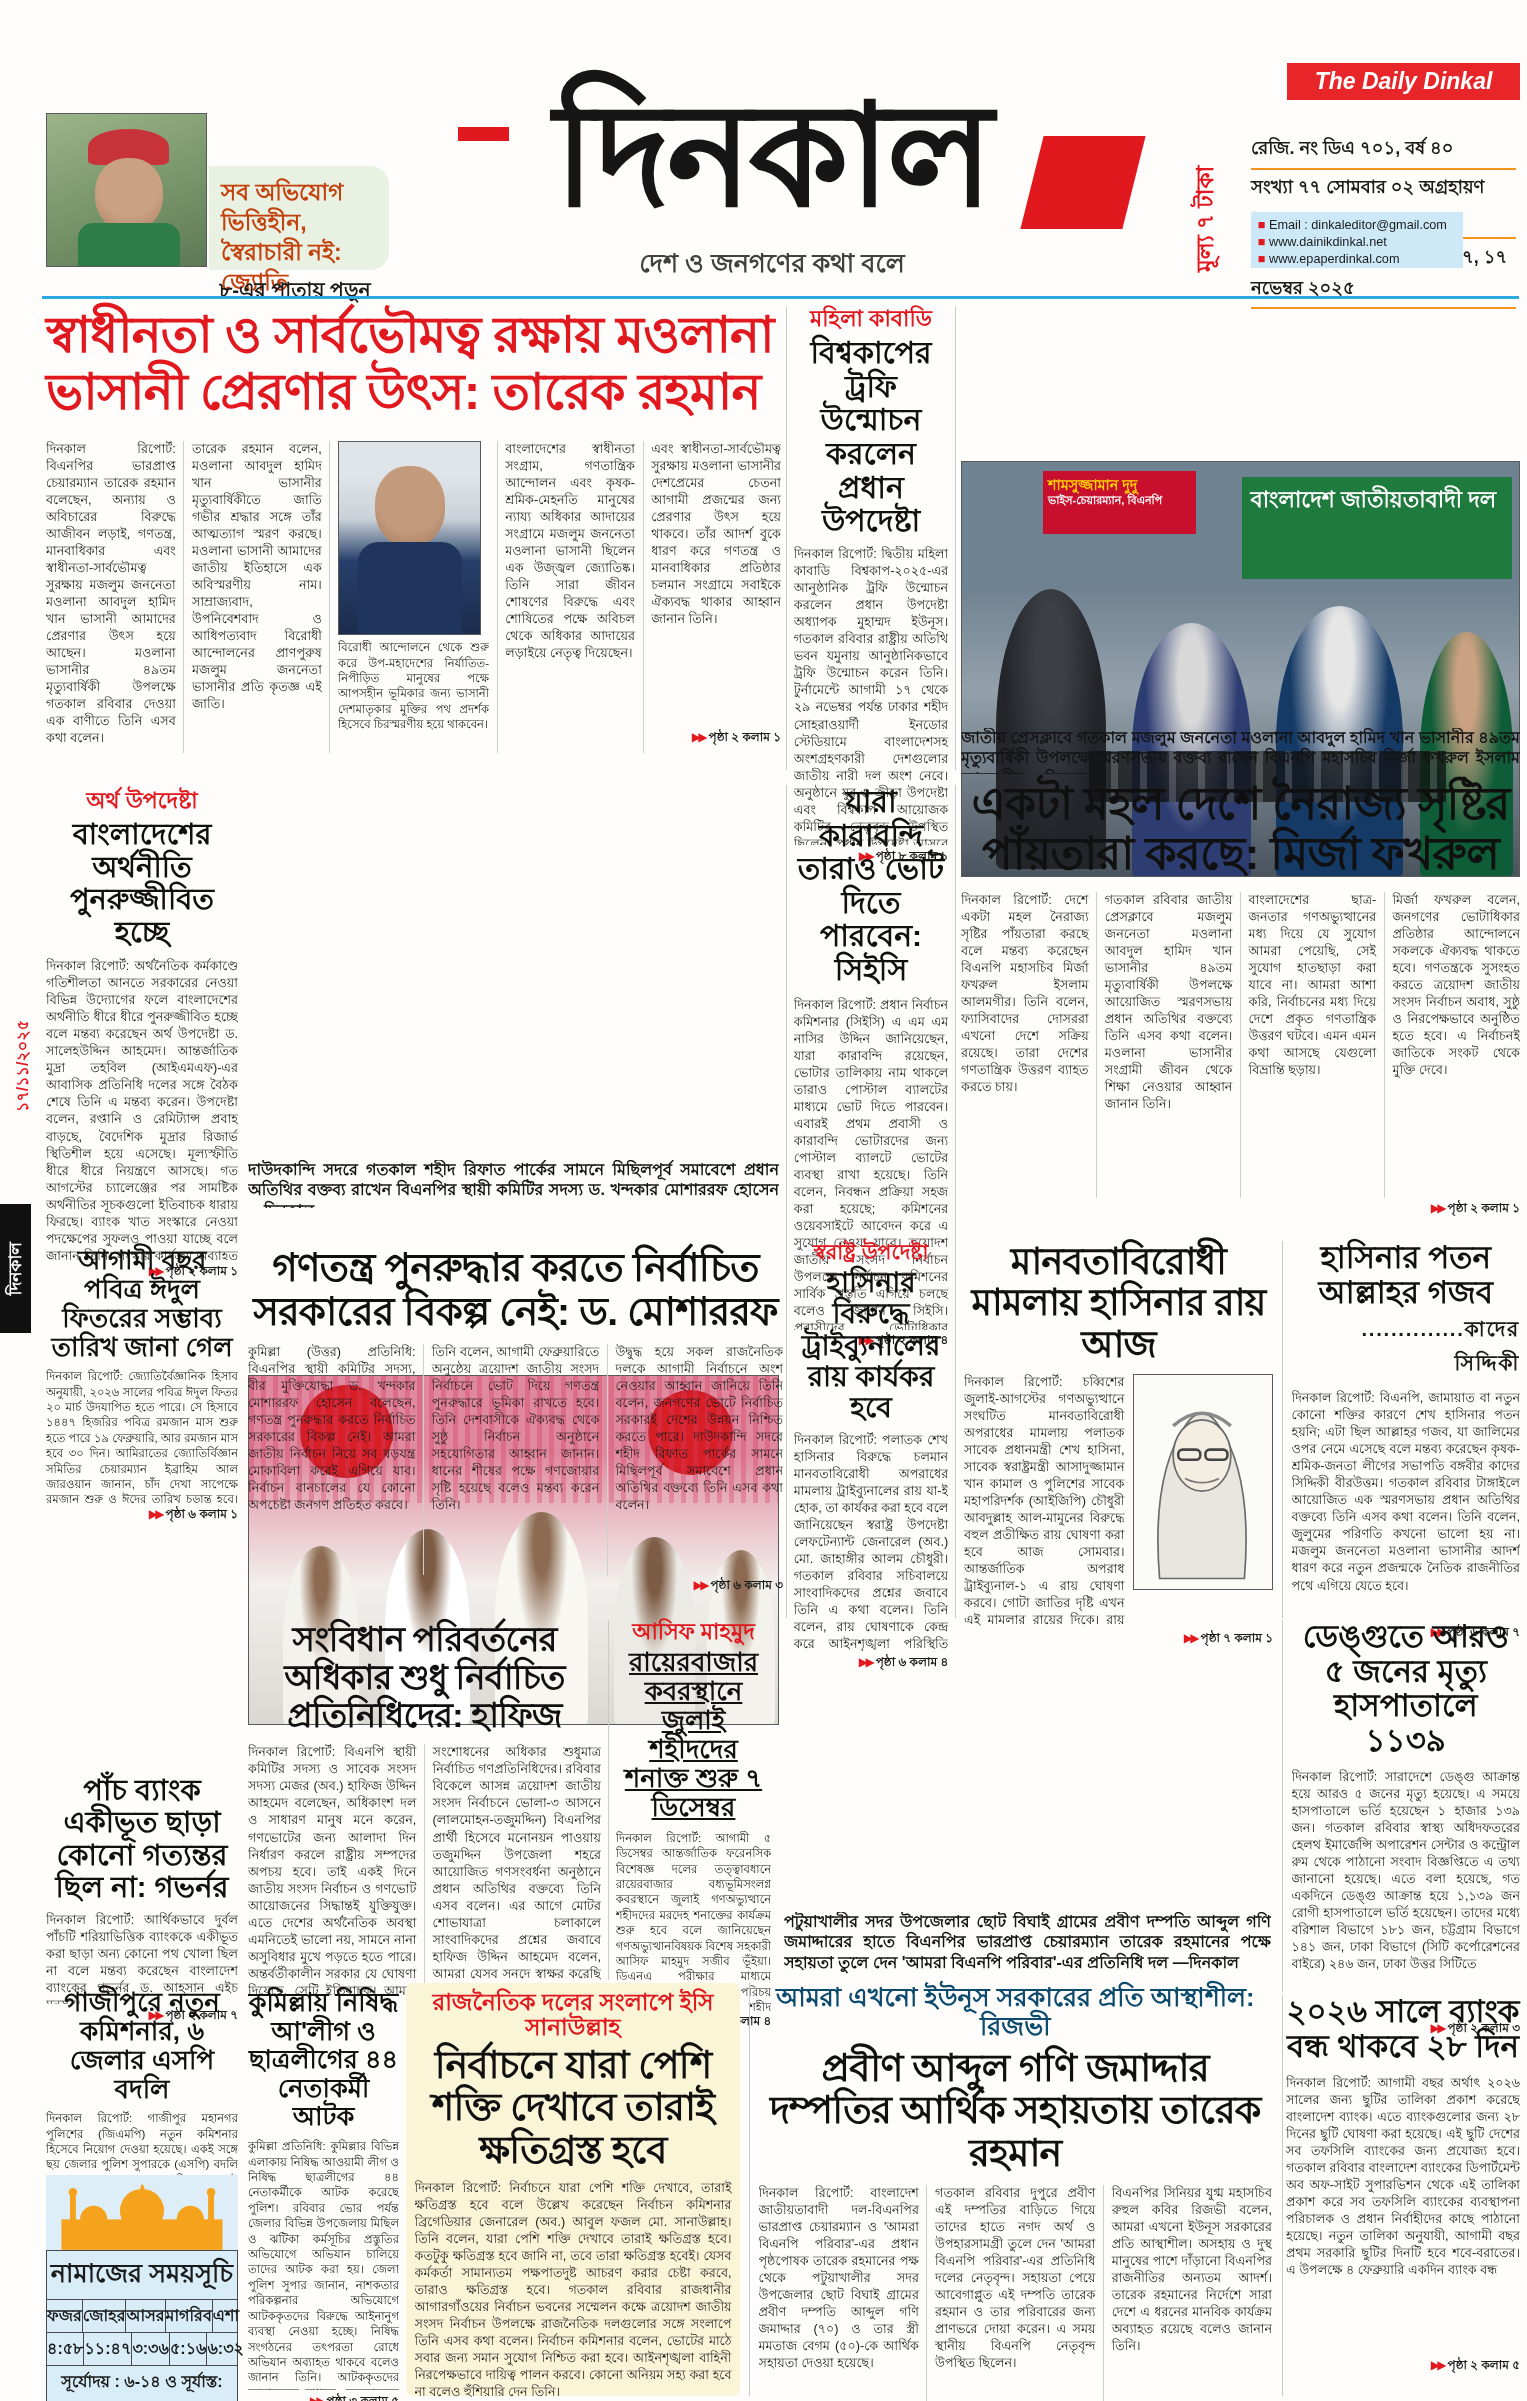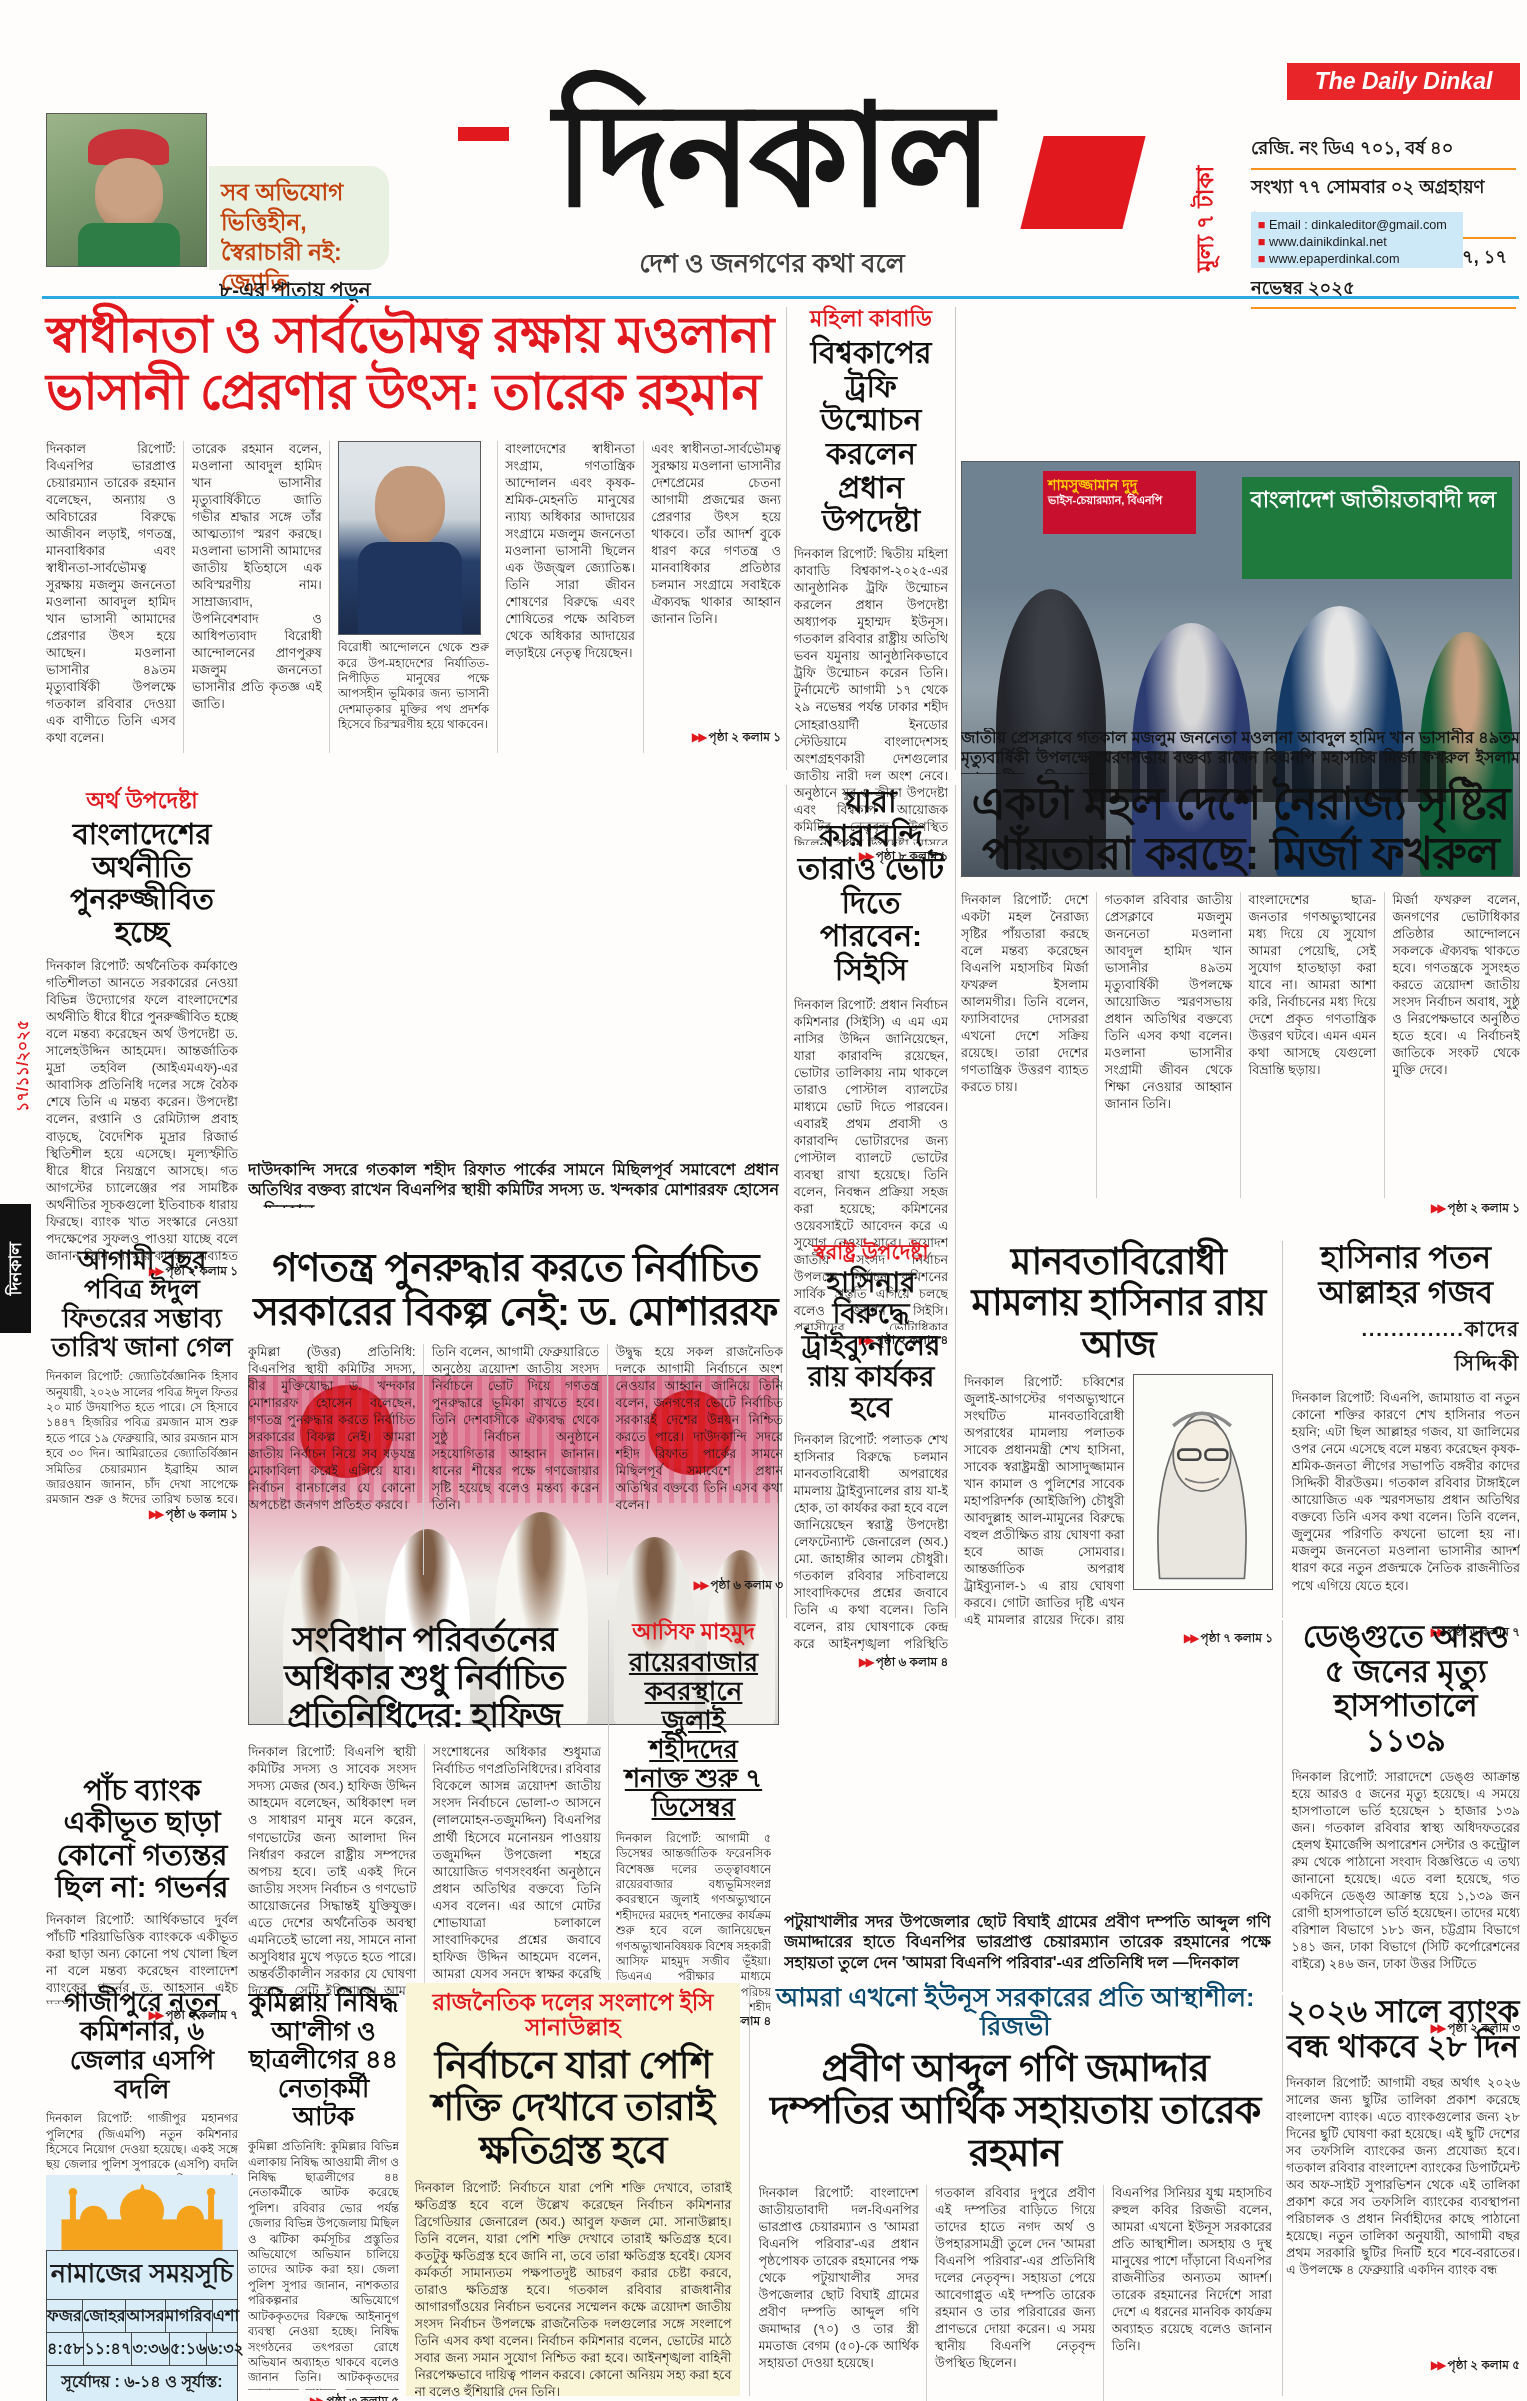--- a/index.html
+++ b/index.html
@@ -265,21 +265,21 @@
       <div style="font-size:16px;font-weight:bold;text-align:center;padding:3.4px 0;">সূর্যোদয় : ৬-১৪ ও সূর্যাস্ত: ৫-১৪</div>
     </div>
   </div>
 
   <section class="abs" style="left:248px;top:1988px;width:151px;height:407px;">
     <h2 class="headline" style="font-size:25.5px;">কুমিল্লায় নিষিদ্ধ আ'লীগ ও ছাত্রলীগের ৪৪ নেতাকর্মী আটক</h2>
     <div class="body-text sm" style="margin-top:8.5px;height:251px;">কুমিল্লা প্রতিনিধি: কুমিল্লার বিভিন্ন এলাকায় নিষিদ্ধ আওয়ামী লীগ ও নিষিদ্ধ ছাত্রলীগের ৪৪ নেতাকর্মীকে আটক করেছে পুলিশ। রবিবার ভোর পর্যন্ত জেলার বিভিন্ন উপজেলায় মিছিল ও ঝটিকা কর্মসূচির প্রস্তুতির অভিযোগে অভিযান চালিয়ে তাদের আটক করা হয়। জেলা পুলিশ সুপার জানান, নাশকতার পরিকল্পনার অভিযোগে আটককৃতদের বিরুদ্ধে আইনানুগ ব্যবস্থা নেওয়া হচ্ছে। নিষিদ্ধ সংগঠনের তৎপরতা রোধে অভিযান অব্যাহত থাকবে বলেও জানান তিনি। আটককৃতদের আদালতের মাধ্যমে জেলহাজতে পাঠানো হয়েছে। এলাকায় অতিরিক্ত পুলিশ মোতায়েন রয়েছে। পরিস্থিতি সম্পূর্ণ নিয়ন্ত্রণে রয়েছে বলে জানায় পুলিশ। গোয়েন্দা নজরদারি জোরদার করা হয়েছে। রাতভর তল্লাশি চালানো হয়।</div>
     <div class="marker"><span class="arr">▶▶</span><span>পৃষ্ঠা ৩ কলাম ৫</span></div>
   </section>
 
-  <section class="abs" style="left:406px;top:1983px;width:334px;height:413px;background:#fbf5d8;padding:6.8px 8.5px;">
+  <section class="abs" style="left:406px;top:1983px;width:334px;height:413px;background:#fbf5d8;padding:6.8px 8.5px;border-radius:7px;">
     <div class="kicker" style="font-size:23px;">রাজনৈতিক দলের সংলাপে ইসি সানাউল্লাহ</div>
     <h2 class="headline" style="font-size:38px;letter-spacing:-0.8px;margin-top:3.4px;">নির্বাচনে যারা পেশি শক্তি দেখাবে তারাই ক্ষতিগ্রস্ত হবে</h2>
     <div class="body-text" style="margin-top:8.5px;height:246px;">দিনকাল রিপোর্ট: নির্বাচনে যারা পেশি শক্তি দেখাবে, তারাই ক্ষতিগ্রস্ত হবে বলে উল্লেখ করেছেন নির্বাচন কমিশনার ব্রিগেডিয়ার জেনারেল (অব.) আবুল ফজল মো. সানাউল্লাহ। তিনি বলেন, যারা পেশি শক্তি দেখাবে তারাই ক্ষতিগ্রস্ত হবে। কতটুকু ক্ষতিগ্রস্ত হবে জানি না, তবে তারা ক্ষতিগ্রস্ত হবেই। যেসব কর্মকর্তা সামান্যতম পক্ষপাতদুষ্ট আচরণ করার চেষ্টা করবে, তারাও ক্ষতিগ্রস্ত হবে। গতকাল রবিবার রাজধানীর আগারগাঁওয়ের নির্বাচন ভবনের সম্মেলন কক্ষে ত্রয়োদশ জাতীয় সংসদ নির্বাচন উপলক্ষে রাজনৈতিক দলগুলোর সঙ্গে সংলাপে তিনি এসব কথা বলেন। নির্বাচন কমিশনার বলেন, ভোটের মাঠে সবার জন্য সমান সুযোগ নিশ্চিত করা হবে। আইনশৃঙ্খলা বাহিনী নিরপেক্ষভাবে দায়িত্ব পালন করবে। কোনো অনিয়ম সহ্য করা হবে না বলেও হুঁশিয়ারি দেন তিনি।</div>
 
   </section>
 
   <section class="abs" style="left:749px;top:1983px;width:523px;height:413px;padding-left:8.5px;border-left:0.8px solid #c9c9c9;">
     <div class="kicker-black" style="font-size:25.5px;">আমরা এখনো ইউনূস সরকারের প্রতি আস্থাশীল: রিজভী</div>
     <h2 class="headline" style="font-size:38px;letter-spacing:-0.8px;margin-top:5.1px;">প্রবীণ আব্দুল গণি জমাদ্দার দম্পতির আর্থিক সহায়তায় তারেক রহমান</h2>
     <div class="cols" style="margin-top:10.2px;height:227px;">

